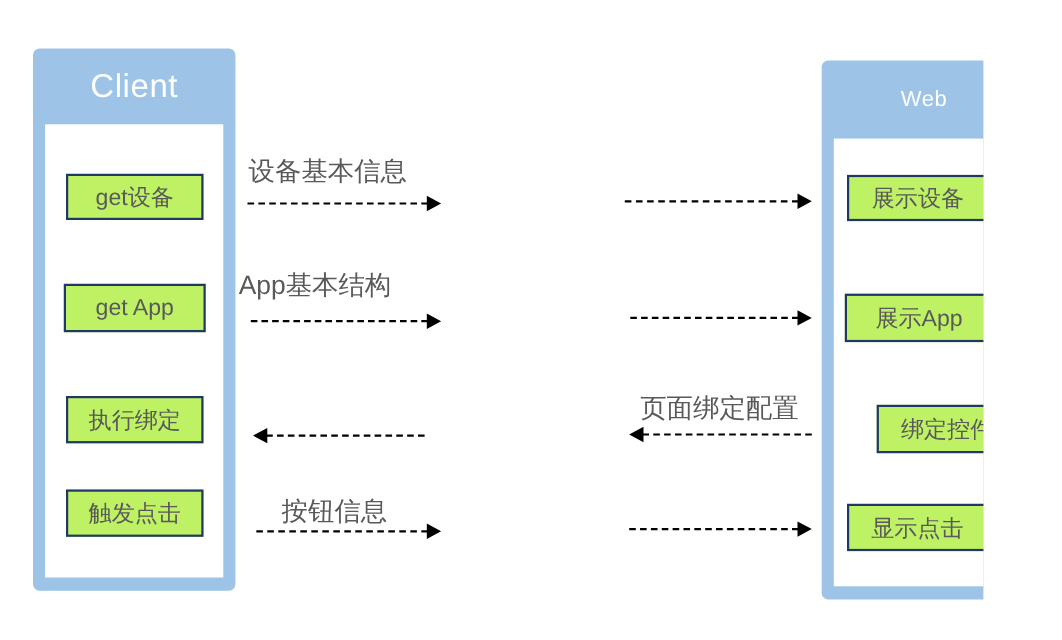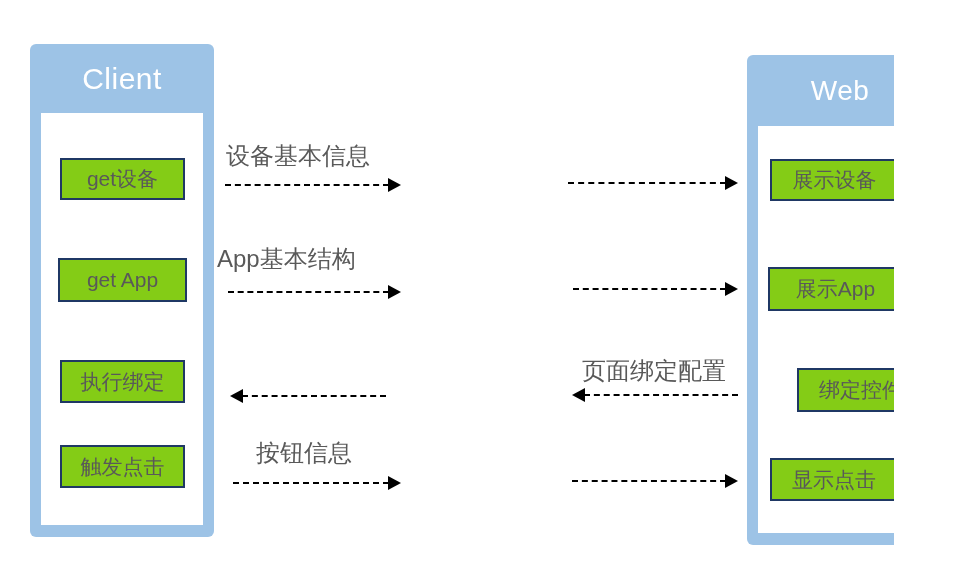--- a/index.html
+++ b/index.html
@@ -28,21 +28,21 @@
   }
   .col-body {
     position: absolute;
     left: 11px; right: 11px; bottom: 12px;
     background: #ffffff;
   }
 
   
   .dbtn {
     position: absolute;
-    background: #84cc16;
+    background: #bef264;
     border: 2px solid #1F3864;
     color: #595959;
     font-size: 21px;
     display: flex;
     align-items: center;
     justify-content: center;
     box-sizing: border-box;
   }
   .dbtn.serif { font-family: "Liberation Serif", serif; }
 
@@ -78,38 +78,38 @@
 
 <div class="canvas">
 
   <div class="column" style="left:30px; top:44px; width:184px; height:493px;">
     <div class="col-title" style="line-height:69px;">Client</div>
     <div class="col-body" style="top:69px;"></div>
   </div>
 
 
   <div class="column" style="left:747px; top:55px; width:186px; height:490px;">
-    <div class="col-title" style="line-height:71px; font-size:28px;">Web</div>
+    <div class="col-title" style="line-height:71px; font-size:20px;">Web</div>
     <div class="col-body" style="top:71px;"></div>
   </div>
 
   <div class="dbtn" style="left:60px; top:158px; width:125px; height:42px;">get设备</div>
   <div class="dbtn" style="left:58px; top:258px; width:129px; height:44px;">get App</div>
   <div class="dbtn" style="left:60px; top:360px; width:125px; height:43px;">执行绑定</div>
   <div class="dbtn" style="left:60px; top:445px; width:125px; height:43px;">触发点击</div>
 
   <div class="dbtn" style="left:770px; top:159px; width:129px; height:42px;">展示设备</div>
   <div class="dbtn" style="left:768px; top:267px; width:135px; height:44px;">展示App</div>
   <div class="dbtn serif" style="left:770px; top:368px; width:128px; height:44px;margin-left:27px;">绑定控件</div>
   <div class="dbtn serif" style="left:770px; top:458px; width:128px; height:43px;">显示点击</div>
 
   <div class="msg-label" style="left:226px; top:140px;">设备基本信息</div>
   <div class="msg-label" style="left:217px; top:243px;">App基本结构</div>
   <div class="msg-label" style="left:582px; top:355px;">页面绑定配置</div>
-  <div class="msg-label" style="left:256px; top:437px;">按钮信息</div>
+  <div class="msg-label" style="left:256px; top:449px;">按钮信息</div>
 
   <div class="arrow right" style="left:225px; top:177px; width:176px;">
     <div class="line"></div>
     <div class="head"></div>
   </div>
   <div class="arrow right" style="left:568px; top:175px; width:170px;">
     <div class="line"></div>
     <div class="head"></div>
   </div>
 

